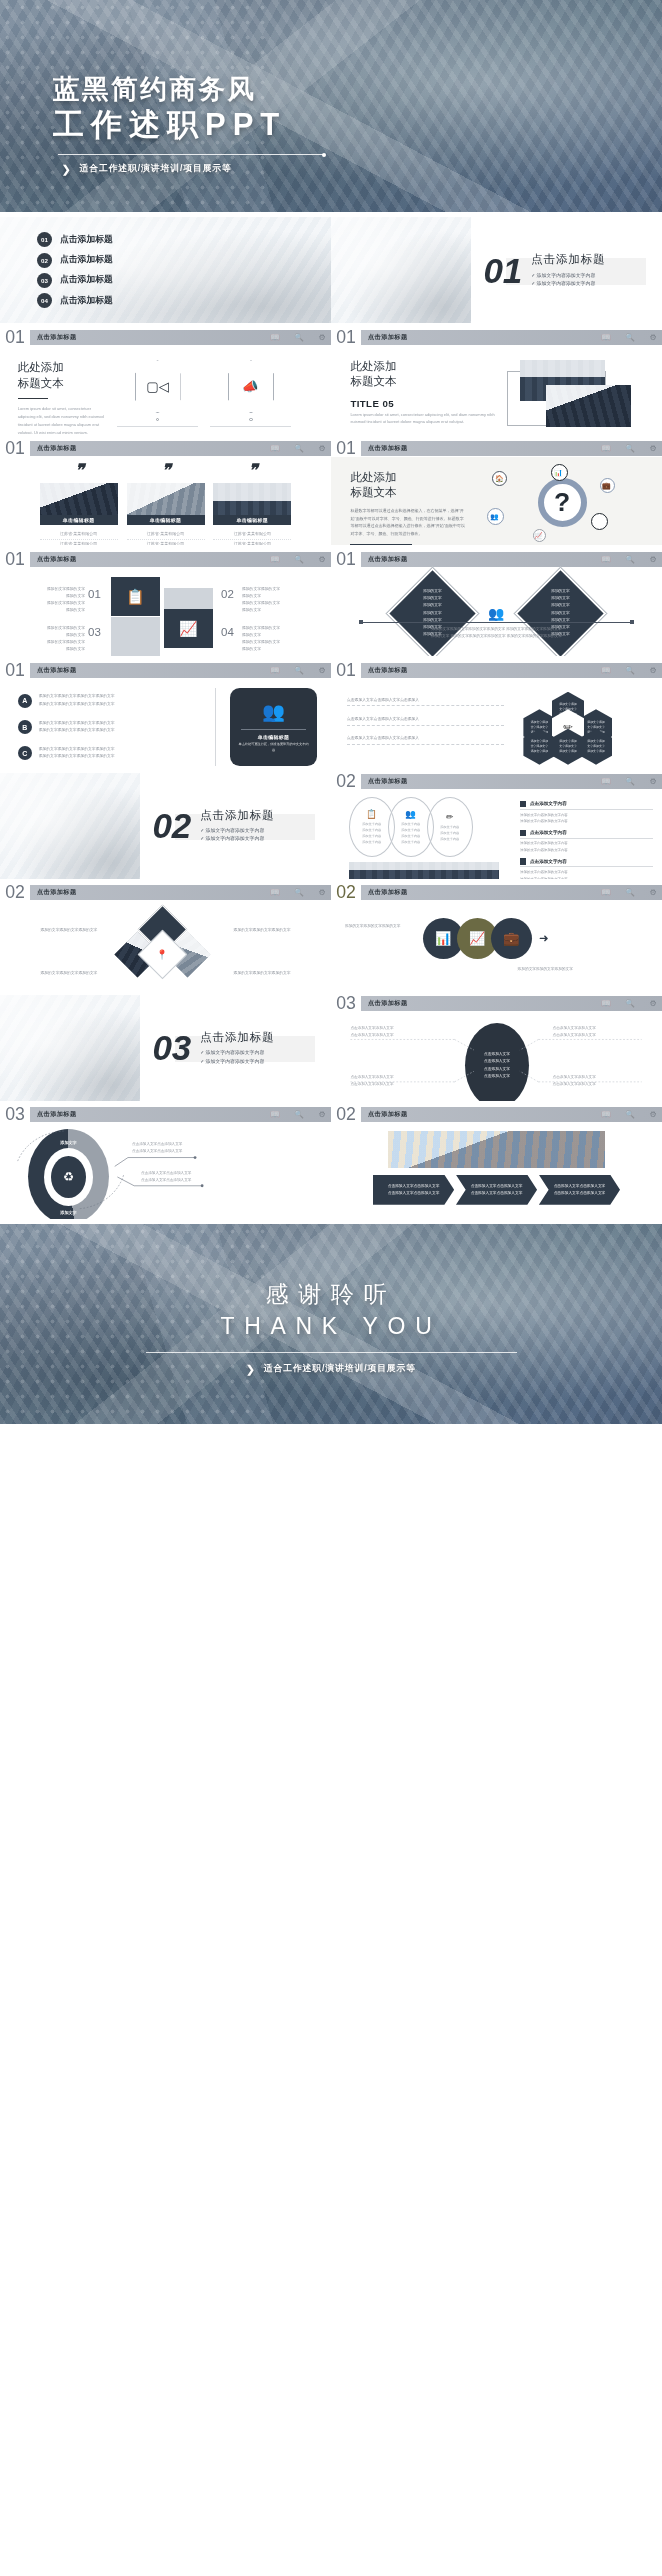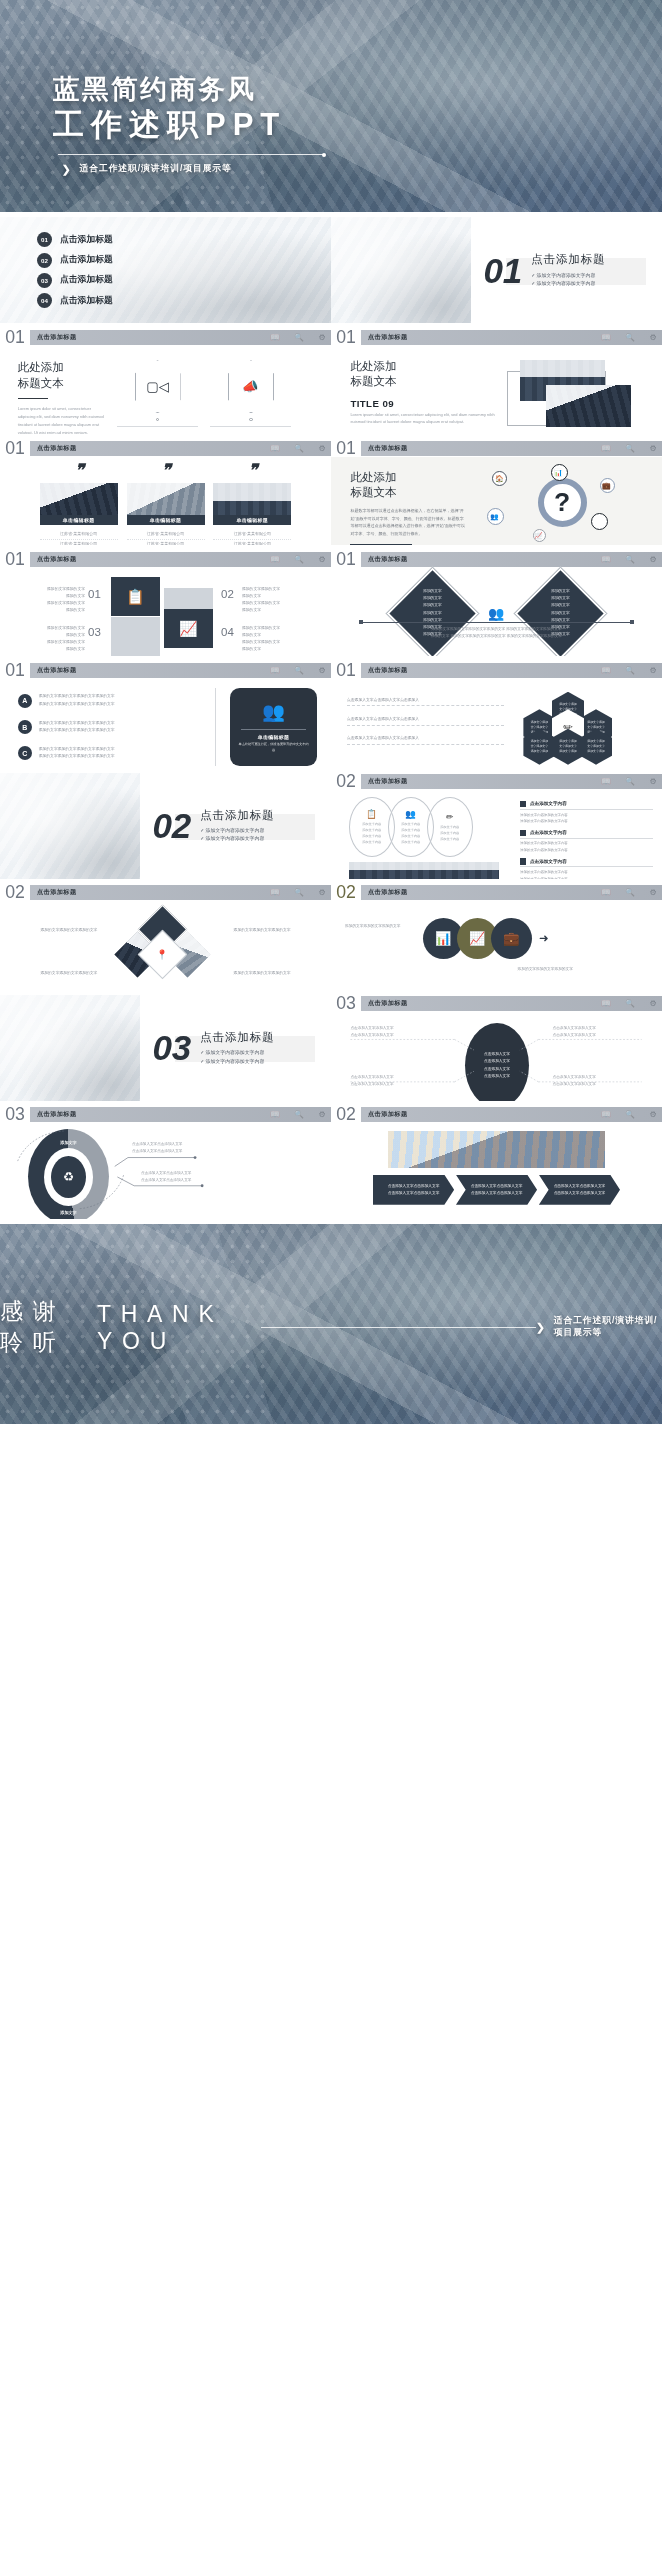--- a/index.html
+++ b/index.html
@@ -214,21 +214,21 @@
     display:flex;align-items:center;justify-content:center;color:#fff;font-size:12.4px;}
   .dlab{position:absolute;font-size:4.1px;color:#fff;font-weight:bold;}
 
   
   .oval{width:64px;height:85px;border-radius:50%;background:#2b343f;color:#fff;
     display:flex;align-items:center;justify-content:center;text-align:center;}
   .oval-t{font-size:3.7px;line-height:2;}
 
   
   .thanks{height:200px; position:relative;}
-  .thanks-in{position:absolute;inset:0;display:flex;flex-direction:row;
+  .thanks-in{position:absolute;inset:0;display:flex;flex-direction:column;
     align-items:center;justify-content:center;padding-top:5.3px;}
   .ty-cn{font-size:23px;color:#fff;letter-spacing:9.7px;font-weight:300;
     text-shadow:0 1.8px 6.2px rgba(0,0,0,.35);}
   .ty-en{font-size:23px;color:#fff;letter-spacing:9.7px;font-weight:300; margin-top:3.5px;
     text-shadow:0 1.8px 6.2px rgba(0,0,0,.35);}
   .ty-rule{width:371px;height:0.9px;background:rgba(255,255,255,.8);margin:11.5px 0 10.6px;}
   .ty-sub{display:flex;align-items:center;gap:8px;color:#fff;font-size:8.8px;font-weight:bold;
     letter-spacing:0.9px;text-shadow:0 0.9px 3.5px rgba(0,0,0,.4);}
 
   .gap{height:5.3px;background:#fff;}
@@ -356,21 +356,21 @@
             <span>🔍</span>
             <span>⚙</span>
           </span>
         </div>
       </div>
       <div class="cbody">
         <div style="display:flex; padding:12.4px 14px 0 19.4px; gap:8.8px;">
           <div style="width:148px;">
             <div class="h-cn">此处添加</div>
             <div class="h-cn">标题文本</div>
-            <div class="th" style="margin-top:8px;">TITLE 09</div>
+            <div class="th" style="margin-top:8px;">TITLE 05</div>
             <div class="lorem" style="margin-top:1.8px;">Lorem ipsum dolor sit amet, consectetuer adipiscing elit, sed diam nonummy nibh euismod tincidunt ut laoreet dolore magna aliquam erat volutpat.</div>
             <div class="th" style="margin-top:7px;">TITLE 02</div>
 
           </div>
           <div style="position:relative; width:132px; height:71px;">
             <div style="position:absolute; left:0; top:12.4px; width:99px;height:55px;border:0.9px solid #b0b5bb;"></div>
             <div style="position:absolute; left:12.4px; top:1.8px; width:85px;height:41px;overflow:hidden;" class="photo-people"></div>
             <div style="position:absolute; left:39px; top:26.5px; width:85px;height:42px;overflow:hidden;" class="photo-office"></div>
           </div>
         </div>

